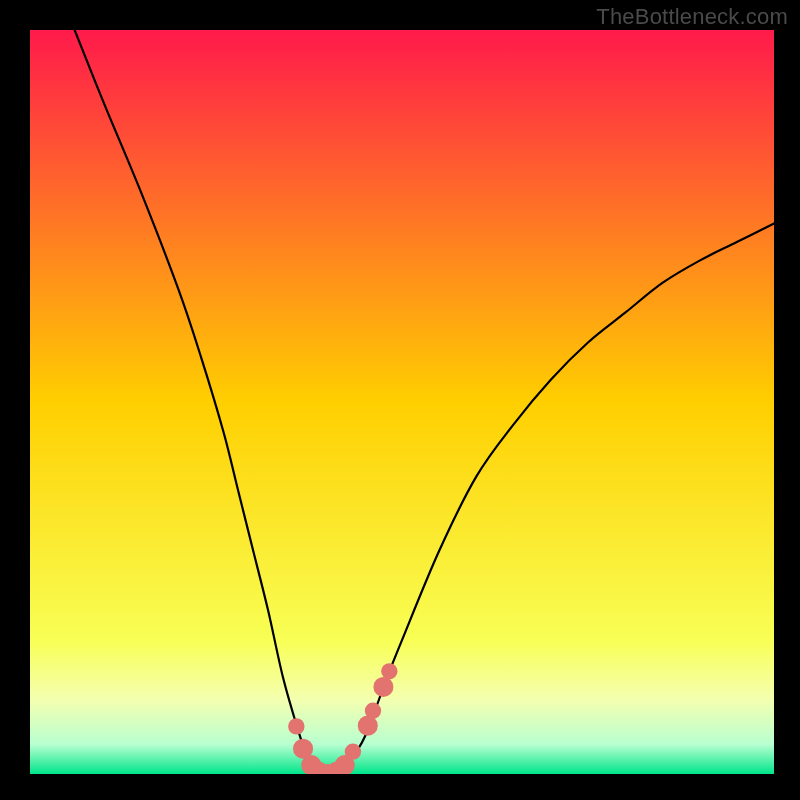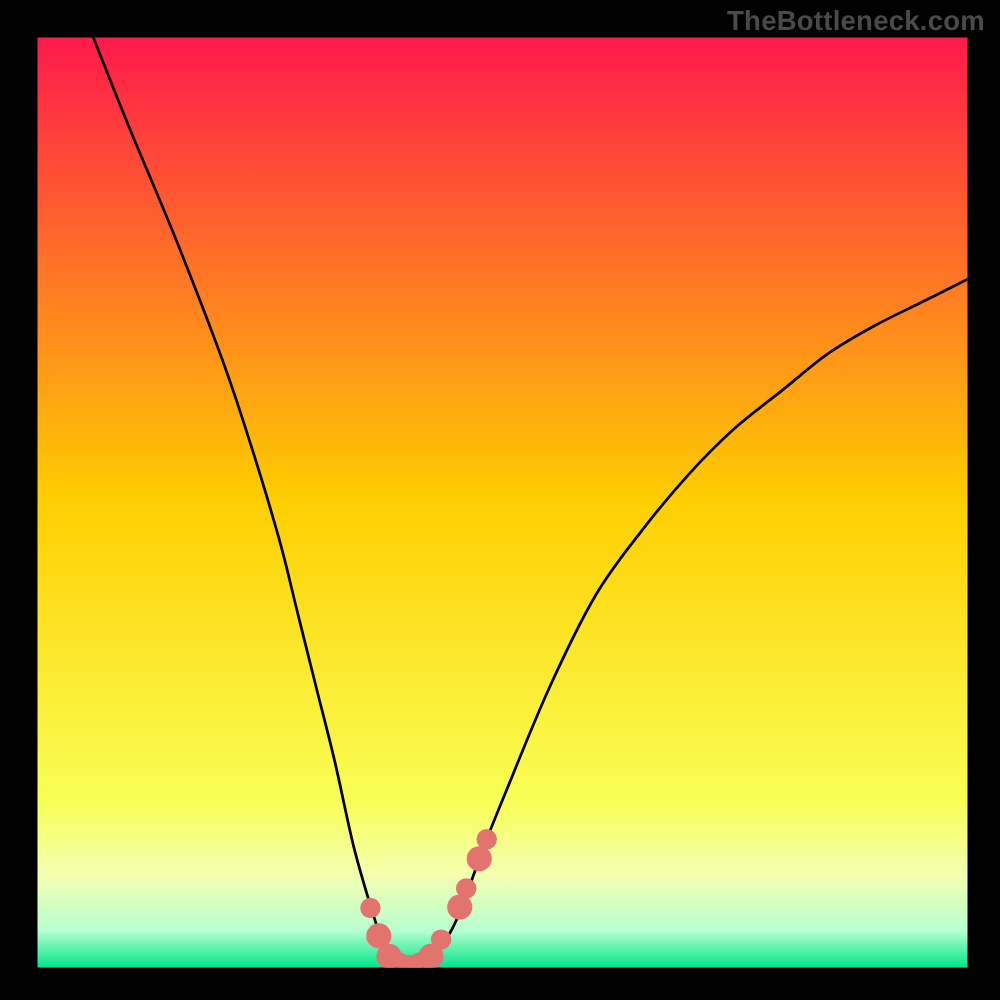--- a/index.html
+++ b/index.html
@@ -16,21 +16,21 @@
   width: 800px;
   height: 800px;
   background: #000;
 }
 .watermark {
   position: absolute;
   top: 4px;
   right: 12px;
   color: #4a4a4a;
   font-size: 22px;
-  font-weight: 700;
+  font-weight: 400;
   letter-spacing: 0.2px;
   z-index: 10;
 }
 svg.plot {
   position: absolute;
   top: 0;
   left: 0;
 }
 </style>
 </head>

